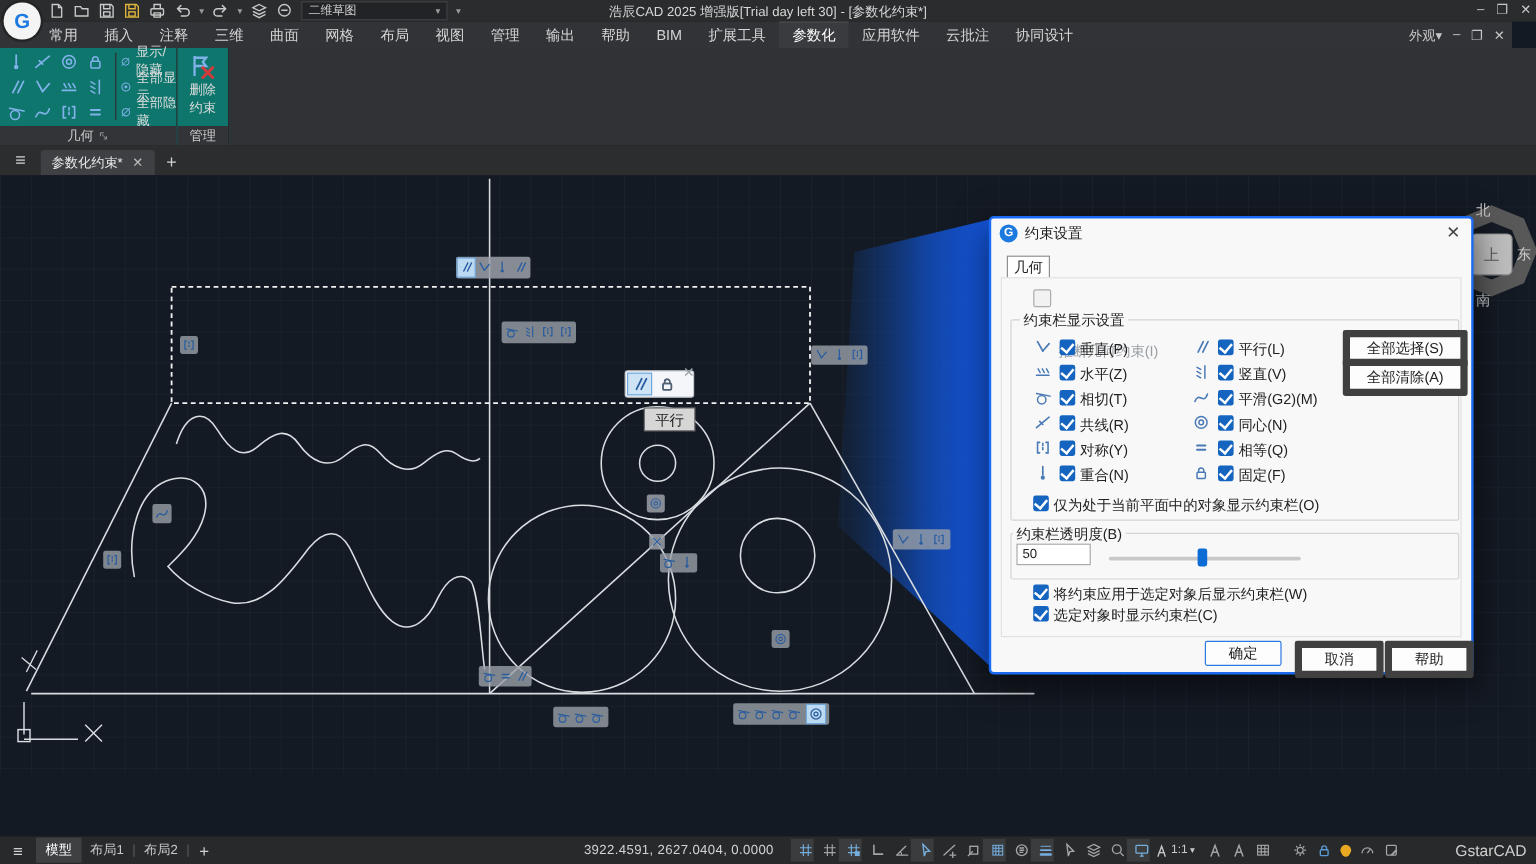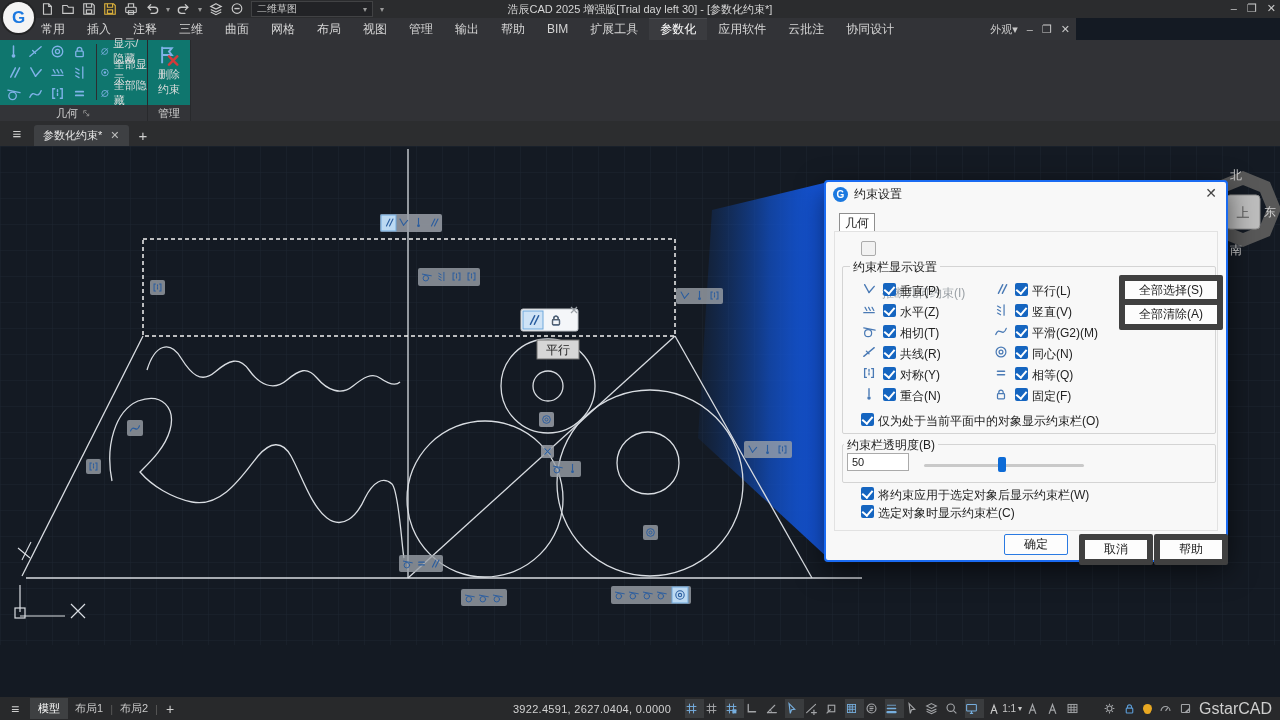--- a/index.html
+++ b/index.html
@@ -14,21 +14,21 @@
         z-index:30;display:flex;align-items:center;justify-content:center;
         font-weight:bold;font-size:17px;color:#1c79e0;box-shadow:0 0 0 2px #232425;}
   #qat{left:40px;top:1px;height:16px;display:flex;align-items:center;gap:7px;color:#c9c9c9;}
   #qat .q{width:14px;height:14px;color:#c9c9c9;}
   #qat .caret{font-size:8px;color:#9a9a9a;}
   #wsbox{display:flex;align-items:center;gap:14px;background:#222326;border:1px solid #414244;
          height:14px;padding:0 5px;font-size:10px;color:#cfcfcf;min-width:110px;justify-content:space-between;}
   #title-text{left:0;top:2px;width:1280px;text-align:center;font-size:11px;color:#d6d6d6;pointer-events:none;}
   #win-controls{right:4px;top:2px;display:flex;gap:10px;font-size:11px;color:#c8c8c8;}
   
-  #menurow{left:0;top:18px;width:1076px;height:22px;background:#323337;display:flex;align-items:stretch;}
+  #menurow{left:0;top:18px;width:1260px;height:22px;background:#323337;display:flex;align-items:stretch;}
   #menutabs{display:flex;margin-left:30px;}
   .mtab{padding:0 11px;display:flex;align-items:center;font-size:12px;color:#d5d5d5;cursor:default;}
   .mtab.active{background:#3a3b3f;border-top:1px solid #4a4b4f;color:#fff;}
   #menurow-right{margin-left:auto;display:flex;align-items:center;gap:9px;padding-right:6px;font-size:11px;color:#c8c8c8;}
   
   #ribbon{left:0;top:40px;width:1280px;height:81px;background:#313236;}
   .panel{position:absolute;top:0;height:81px;background:#0f766e;border-right:1px solid #28292c;}
   .pcaption{position:absolute;left:0;bottom:0;width:100%;height:16px;background:#333438;
             font-size:11px;color:#cfcfcf;display:flex;align-items:center;justify-content:center;gap:4px;}
   #panel-geom{left:0;width:147px;}
@@ -90,28 +90,28 @@
   #cmd-scroll{position:absolute;right:33px;bottom:3px;width:42px;height:10px;background:#8a8b8d;border-radius:2px;}
   
   #status{left:0;top:697px;width:1280px;height:23px;background:#28292b;display:flex;align-items:center;font-size:11px;}
   #st-ham{width:30px;text-align:center;font-size:14px;color:#cfcfcf;}
   .ltab{padding:0 7px;color:#c9c9c9;}
   .ltab.active{background:#3e4042;color:#fff;padding:3px 8px;}
   .lsep{color:#5a5a5a;}
   #st-plus{padding:0 8px;font-size:14px;color:#cfcfcf;}
   #coords{margin-left:auto;color:#d2d2d2;letter-spacing:.3px;}
   #st-icons{display:flex;align-items:center;margin-left:14px;gap:1px;}
-  .sic{width:19px;height:19px;display:flex;align-items:center;justify-content:space-between;color:#a3a5a8;}
+  .sic{width:19px;height:19px;display:flex;align-items:center;justify-content:flex-end;color:#a3a5a8;}
   .sic svg{width:13px;height:13px;}
   .sic.on{background:#3a3c3e;color:#76aede;}
   .sic.scale{width:auto;padding:0 3px;color:#c9c9c9;font-size:10px;gap:2px;}
   #st-right{display:flex;align-items:center;gap:7px;margin-left:18px;padding-right:8px;color:#a3a5a8;}
   #st-right svg{width:13px;height:13px;}
   #bulb{width:9px;height:9px;border-radius:50%;background:#e8a822;box-shadow:0 2px 0 -1px #e8a822;}
-  #brand{color:#cfcfcf;font-size:16px;}
+  #brand{color:#cfcfcf;font-size:13px;margin-left:40px;}
 </style>
 </head>
 <body>
 
 <svg width="0" height="0" style="position:absolute">
   <defs>
     <symbol id="s-par" viewBox="0 0 16 16">
         <g fill="none" stroke="currentColor" stroke-width="1.6" stroke-linecap="round">
           <path d="M5 13L10 3"></path>
           <path d="M9.5 13L14.5 3"></path>

